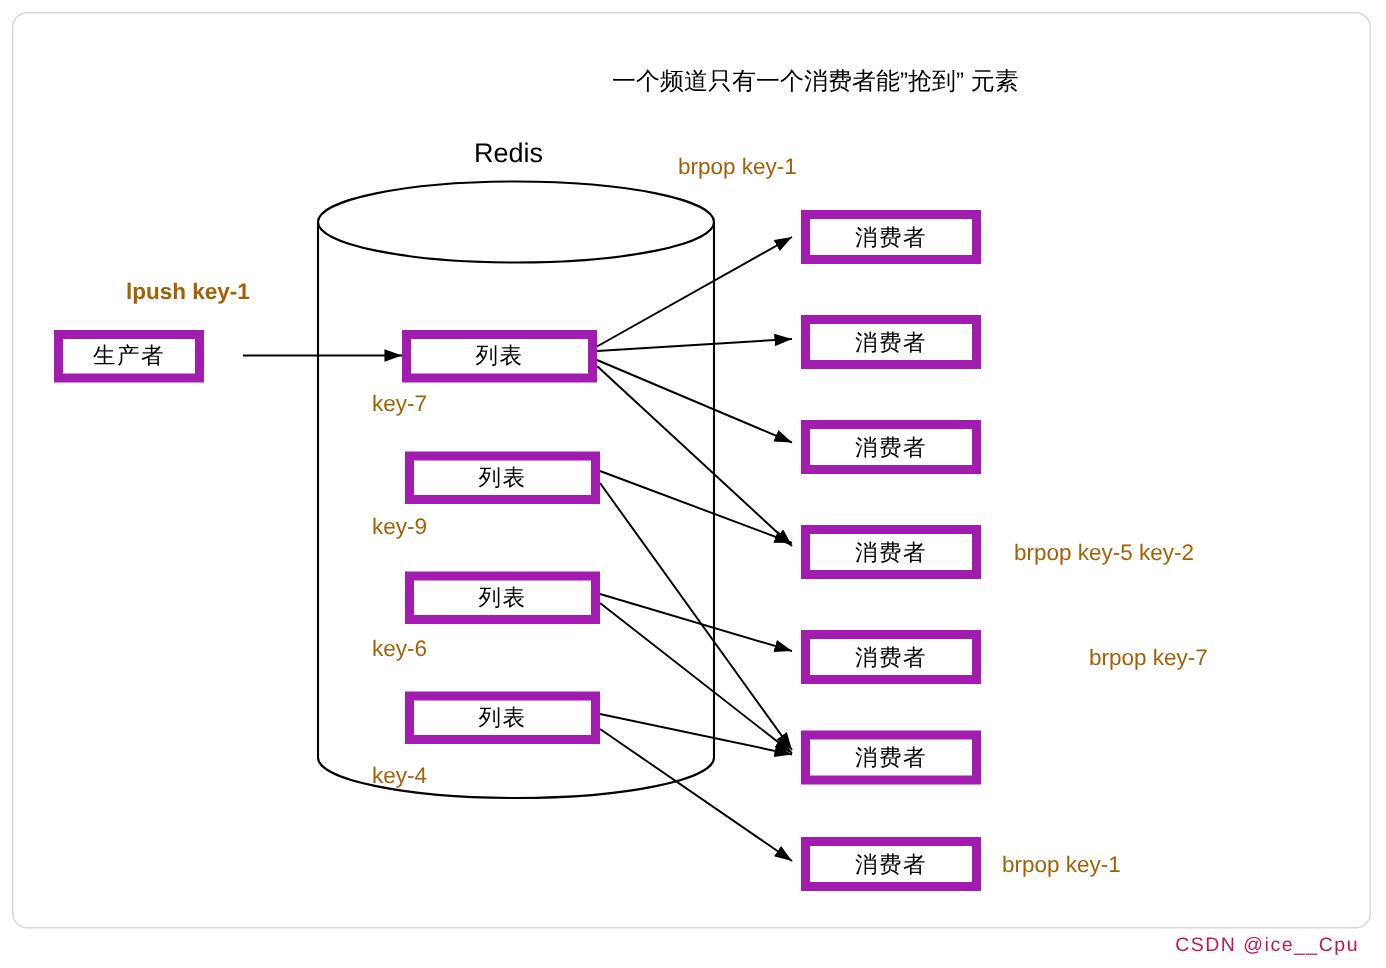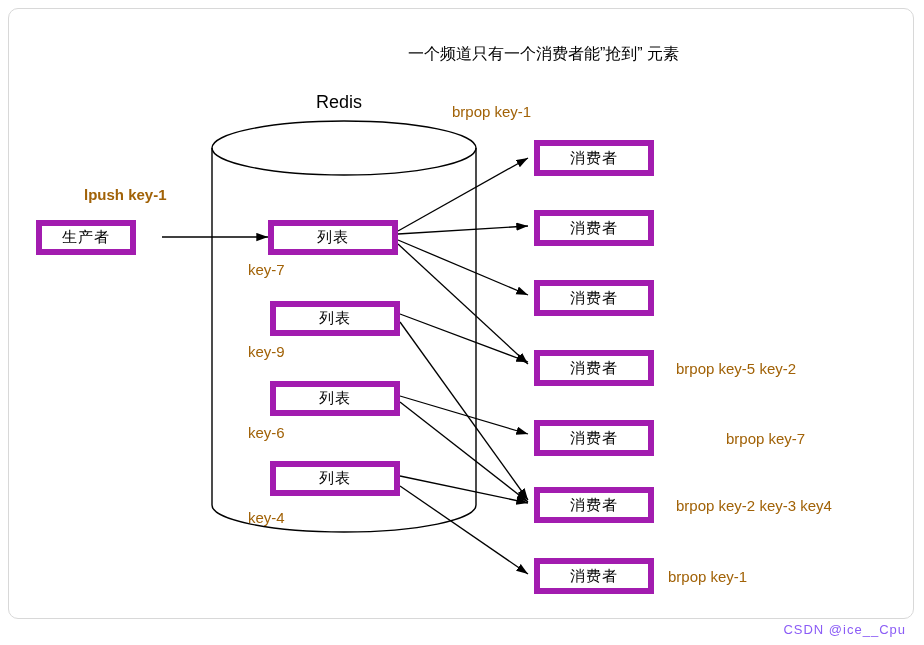--- a/index.html
+++ b/index.html
@@ -56,21 +56,21 @@
     position: absolute;
     font-size: 18px;
     color: #000000;
     white-space: nowrap;
   }
   .watermark {
     position: absolute;
     right: 18px;
     bottom: 8px;
     font-size: 13px;
-    color: #8b5cf6;
+    color: #be185d;
     letter-spacing: 1px;
     white-space: nowrap;
   }
 </style>
 </head>
 <body>
 
 <div id="page">
   <div id="frame"></div>
 
@@ -131,19 +131,18 @@
 
   <div class="box" style="left:534px; top:280px; width:120px; height:36px;">消费者</div>
 
   <div class="box" style="left:534px; top:350px; width:120px; height:36px;">消费者</div>
   <div class="lbl" style="left:676px; top:360px;">brpop key-5 key-2</div>
 
   <div class="box" style="left:534px; top:420px; width:120px; height:36px;">消费者</div>
   <div class="lbl" style="left:726px; top:430px;">brpop key-7</div>
 
   <div class="box" style="left:534px; top:487px; width:120px; height:36px;">消费者</div>
-  <div class="lbl" style="left:676px; top:497px;">brpop key-2 key-3 key4</div>
 
   <div class="box" style="left:534px; top:558px; width:120px; height:36px;">消费者</div>
   <div class="lbl" style="left:668px; top:568px;">brpop key-1</div>
 
   <div class="watermark">CSDN @ice__Cpu</div>
 </div>
 
 </body></html>

